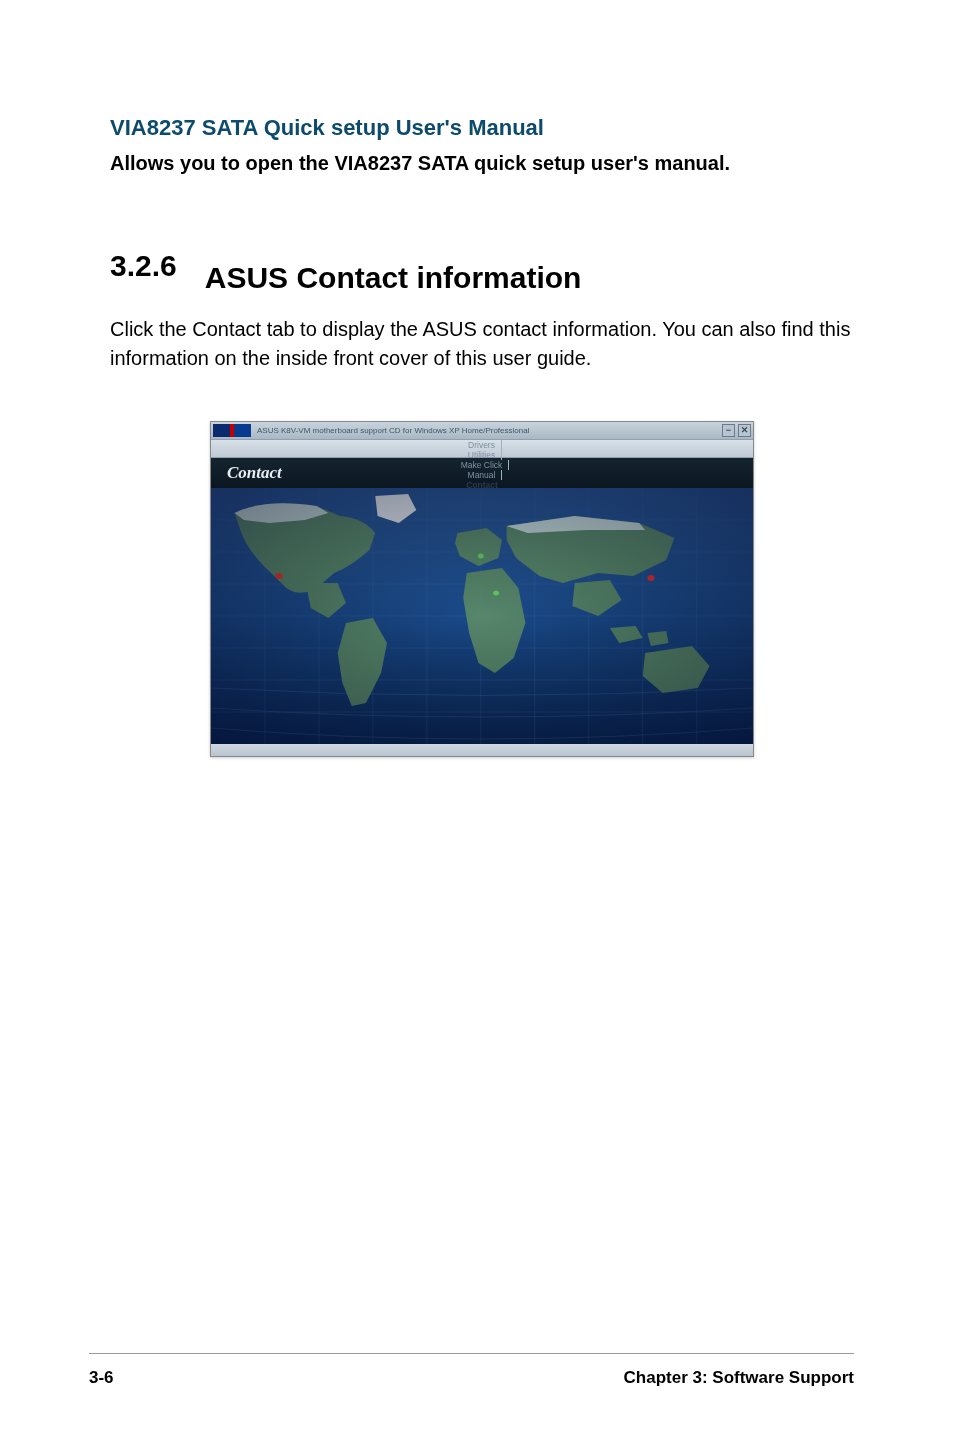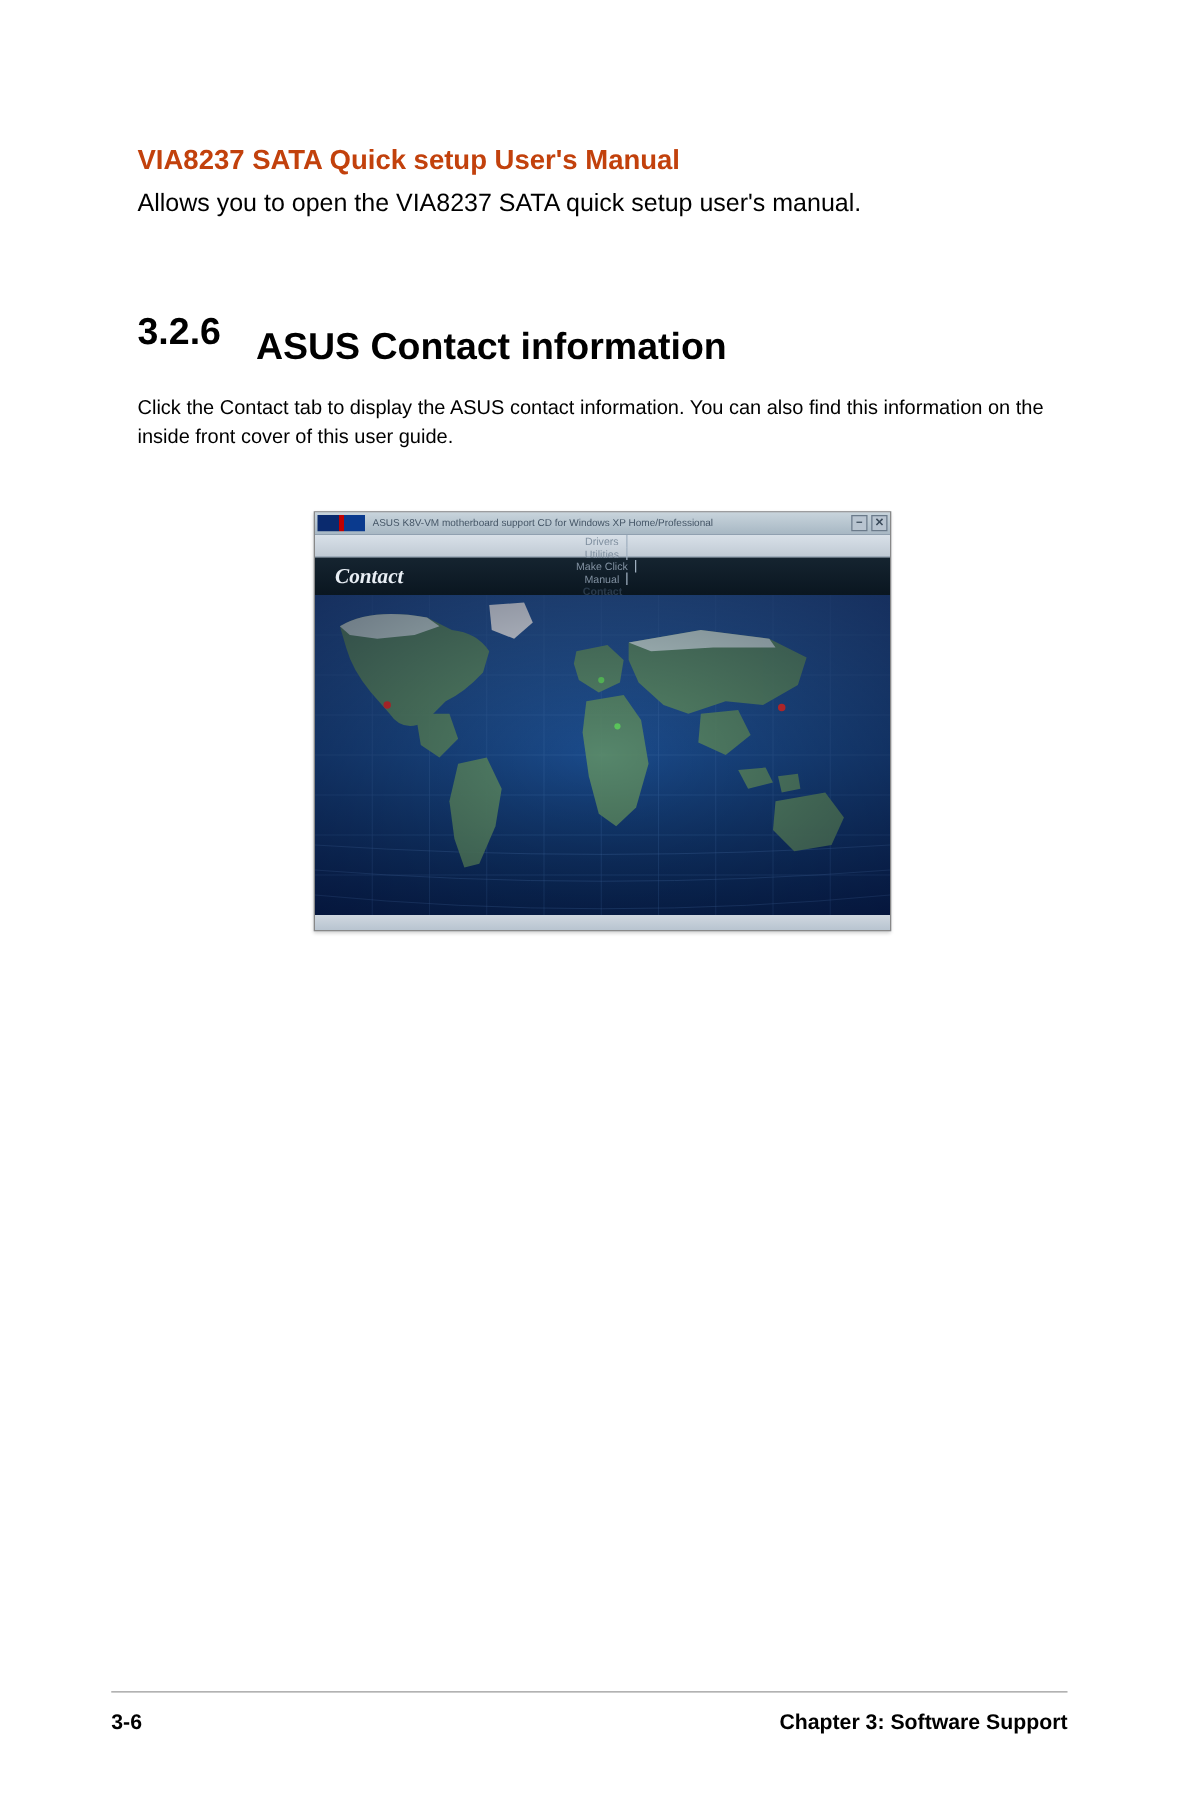--- a/index.html
+++ b/index.html
@@ -16,30 +16,31 @@
       position: relative;
     }
     
     .page-content {
       padding: 115px 100px 0 110px;
     }
     
     .subsection-title {
       font-size: 22px;
       font-weight: bold;
-      color: #c2410c;
+      color: #0c4a6e;
       margin-bottom: 8px;
     }
     
     .subsection-body {
       font-size: 20px;
       color: #000;
       line-height: 1.4;
       font-family: "Trebuchet MS", Arial, sans-serif;
       margin-bottom: 60px;
+      font-weight: bold;
     }
     
     .section-row {
       display: flex;
       align-items: center;
       margin-bottom: 20px;
     }
     
     .section-number {
       font-size: 30px;
@@ -49,33 +50,33 @@
     }
     
     .section-title {
       font-size: 30px;
       font-weight: bold;
       color: #000;
       margin-top: 24px;
     }
     
     .section-body {
-      font-size: 16px;
+      font-size: 20px;
       color: #000;
       line-height: 1.45;
       margin-bottom: 48px;
     }
     
     .screenshot-wrapper {
       display: flex;
       justify-content: center;
     }
     
     .app-window {
-      width: 462px;
+      width: 544px;
       background: #d0d8e0;
       border: 1px solid #888;
       box-shadow: 0 1px 3px rgba(0,0,0,0.2);
     }
     
     .titlebar {
       height: 18px;
       background: linear-gradient(to bottom, #c8d4dc, #a8b8c4);
       display: flex;
       align-items: center;

